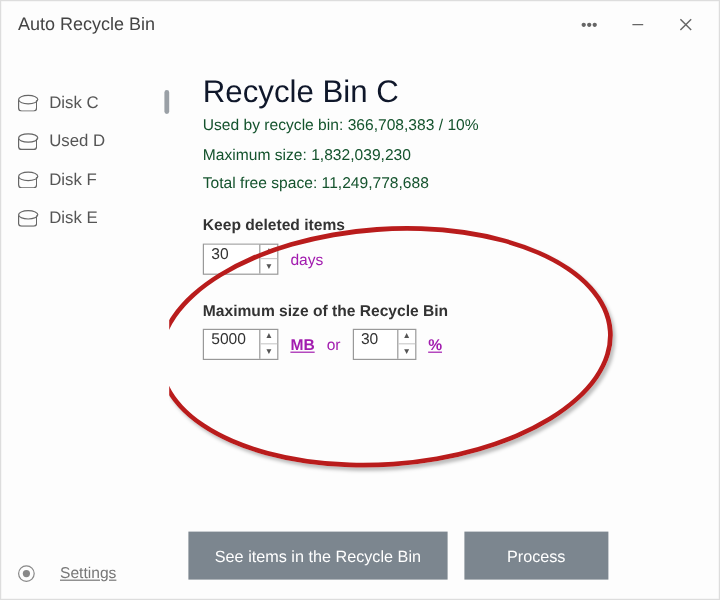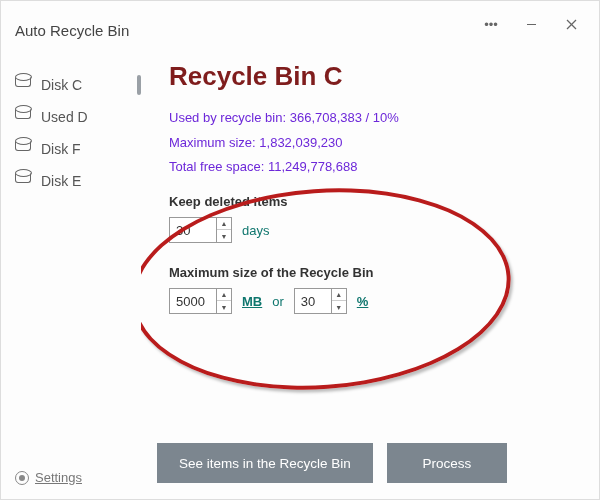--- a/index.html
+++ b/index.html
@@ -1,41 +1,41 @@
 <!DOCTYPE html>
 <html><head>
 <meta charset="utf-8">
 <style>
   * { box-sizing: border-box; margin: 0; padding: 0; font-family: "Segoe UI", Tahoma, sans-serif; }
   body { width: 600px; height: 500px; background: #f7f7f7; overflow: hidden; }
   .window { width: 600px; height: 500px; background: #fdfdfd; border: 1px solid #ddd; display: flex; flex-direction: column; box-shadow: 0 2px 8px rgba(0,0,0,0.08); }
-  .titlebar { height: 38px; display: flex; align-items: flex-end; padding: 0 8px 0 14px; color: #444; font-size: 15px; }
+  .titlebar { height: 38px; display: flex; align-items: center; padding: 0 8px 0 14px; color: #444; font-size: 15px; }
   .titlebar .spacer { flex: 1; }
   .tb-btn { width: 40px; height: 30px; display: flex; align-items: center; justify-content: center; color: #666; font-size: 13px; }
   .body { flex: 1; display: flex; }
   .sidebar { width: 140px; display: flex; flex-direction: column; padding-top: 30px; }
-  .side-item { display: flex; align-items: flex-start; gap: 10px; padding: 8px 14px; color: #555; font-size: 14px; cursor: pointer; position: relative; }
+  .side-item { display: flex; align-items: flex-end; gap: 10px; padding: 8px 14px; color: #555; font-size: 14px; cursor: pointer; position: relative; }
   .side-item.active::after { content: ""; position: absolute; right: 0; top: 6px; bottom: 6px; width: 4px; background: #9aa0a6; border-radius: 2px; }
   .disk-icon { width: 16px; height: 10px; border: 1.5px solid #666; border-radius: 0 0 3px 3px; border-top-color: transparent; position: relative; }
   .disk-icon::before { content: ""; position: absolute; top: -5px; left: -1.5px; right: -1.5px; height: 6px; border: 1.5px solid #666; border-radius: 50%; }
-  .sidebar-footer { margin-top: auto; padding: 14px; display: flex; align-items: center; gap: 6px; color: #777; font-size: 13px; }
+  .sidebar-footer { margin-top: auto; padding: 14px; display: flex; align-items: center; gap: 21px; color: #777; font-size: 13px; }
   .gear { width: 14px; height: 14px; border: 1.5px solid #888; border-radius: 50%; position: relative; }
   .gear::before { content: ""; position: absolute; inset: 3px; border-radius: 50%; background: #888; }
   .settings-link { text-decoration: underline; cursor: pointer; }
   .main { flex: 1; padding: 22px 18px 0 28px; position: relative; color: #444; overflow: hidden; }
-  h1 { font-size: 26px; font-weight: 700; color: #7f1d1d; margin-bottom: 14px; }
-  .stats { font-size: 13px; color: #6d28d9; line-height: 1.9; margin-bottom: 14px; }
+  h1 { font-size: 26px; font-weight: 400; color: #0f172a; }
+  .stats { font-size: 13px; color: #14532d; line-height: 1.9; margin-bottom: 14px; }
   .section-label { font-size: 13px; font-weight: 700; color: #333; margin-bottom: 8px; }
   .row { display: flex; align-items: center; gap: 10px; margin-bottom: 22px; }
-  .spin { display: inline-flex; align-items: center; border: 1px solid #999; background: #fff; height: 26px; }
+  .spin { display: inline-flex; align-items: flex-start; border: 1px solid #999; background: #fff; height: 26px; }
   .spin input { border: none; width: 46px; padding: 0 6px; font-size: 13px; outline: none; color: #333; }
   .spin-btns { display: flex; flex-direction: column; border-left: 1px solid #999; }
   .spin-btns span { width: 14px; height: 12px; font-size: 7px; display: flex; align-items: center; justify-content: center; color: #555; cursor: pointer; border-bottom: 1px solid #ccc; }
   .spin-btns span:last-child { border-bottom: none; }
-  .unit { font-size: 13px; color: #0f766e; }
+  .unit { font-size: 13px; color: #a21caf; }
   .unit.bold { font-weight: 700; text-decoration: underline; }
   .subtext { font-size: 12.5px; color: #666; margin-bottom: 12px; }
   .annot-ring { position: absolute; width: 380px; height: 200px; border: 4px solid #b91c1c; border-radius: 50%; top: 150px; left: -10px; transform: rotate(-4deg); pointer-events: none; box-shadow: 2px 3px 3px rgba(0,0,0,0.25); }
   .footer-btns { position: absolute; left: 16px; right: 0; bottom: 16px; display: flex; gap: 14px; }
   .btn { background: #7c868f; color: #fff; border: none; height: 40px; padding: 0 22px; font-size: 13.5px; cursor: pointer; }
   .btn.secondary { width: 120px; padding: 12px; }
 </style>
 </head>
 <body>
 

